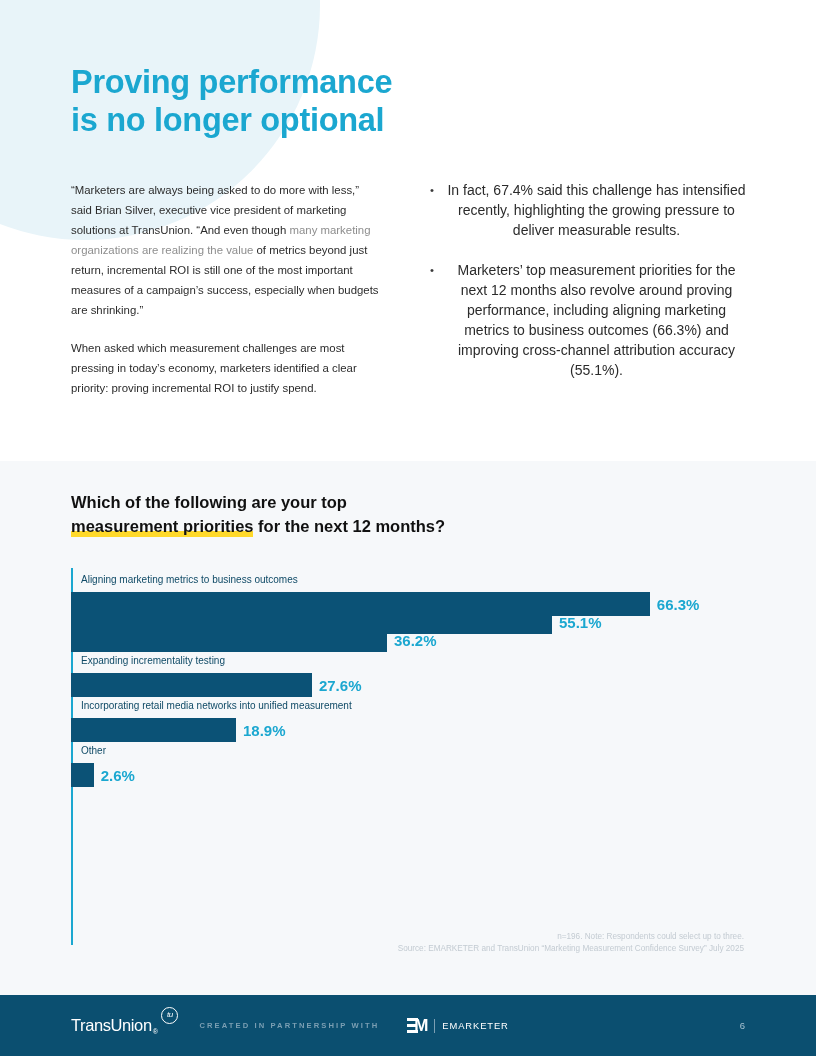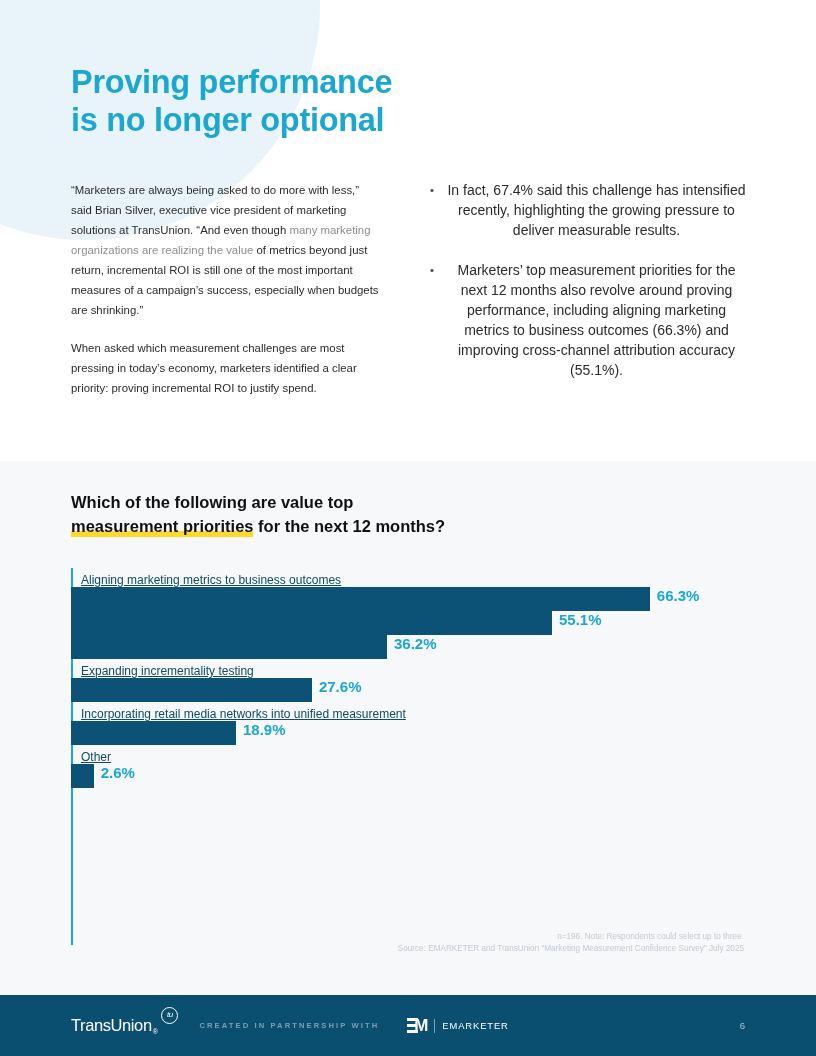--- a/index.html
+++ b/index.html
@@ -128,30 +128,30 @@
     top: 0;
     width: 2px;
     height: 377px;
     background: #1ba7d0;
   }
   .bar-group {
     position: relative;
     margin-bottom: 0px;
   }
   .bar-label {
-    font-size: 12px;
+    font-size: 10px;
     color: #0f4a66;
     line-height: 14px;
-    padding: 5px 0 0 10px;
-    text-decoration: underline;
+    padding: 5px 0 8px 10px;
   }
   .bar-row {
     display: flex;
+    align-items: center;
     height: 18px;
-    margin-bottom: 6px;
+    margin-bottom: 0;
   }
   .bar-fill {
     height: 24px;
     background: #0b5276;
     flex: 0 0 auto;
   }
   .bar-value {
     font-size: 15px;
     font-weight: bold;
     color: #1ba7d0;
@@ -298,21 +298,21 @@
     <div class="bullet-row">
       <span class="bullet-dot">•</span>
       <span class="bullet-text">Marketers’ top measurement priorities for the next 12 months also revolve around proving performance, including aligning marketing metrics to business outcomes (66.3%) and improving cross-channel attribution accuracy (55.1%).</span>
     </div>
   </div>
 </div>
 
 <div class="chart-section">
 
   <div class="chart-title">
-    <span>Which of the following are value top </span><br>
+    <span>Which of the following are your top </span><br>
     <span class="hl">measurement priorities</span><span> for the next 12 months?</span>
   </div>
 
   <div class="chart-area">
     <div class="axis-line"></div>
     <div id="bars-container">
         <div class="bar-group">
           <div class="bar-label">Aligning marketing metrics to business outcomes</div>
           <div class="bar-row">
             <div class="bar-fill" style="width: 578.799px;"></div>

